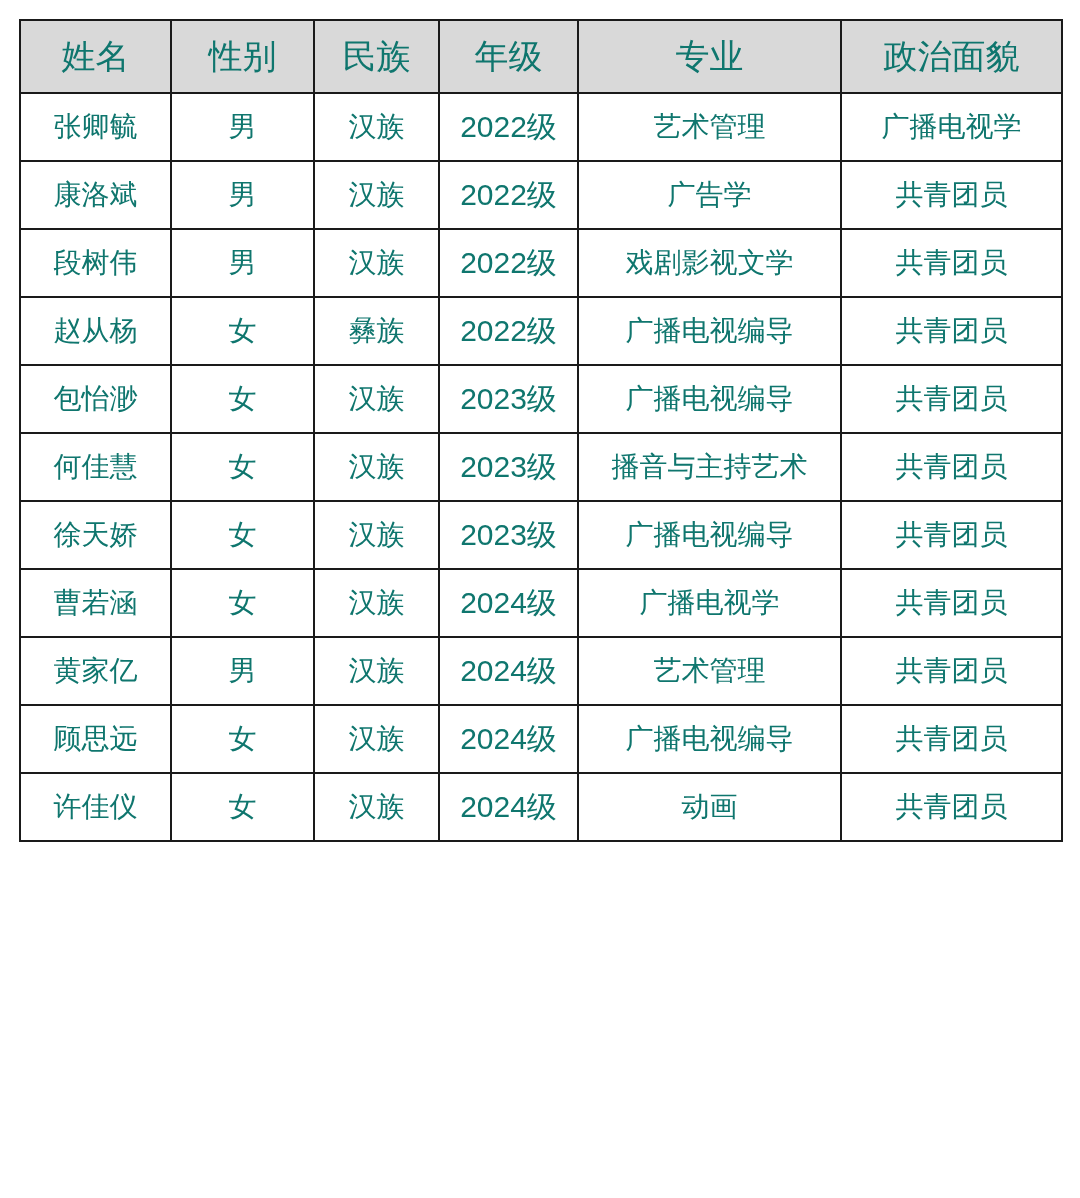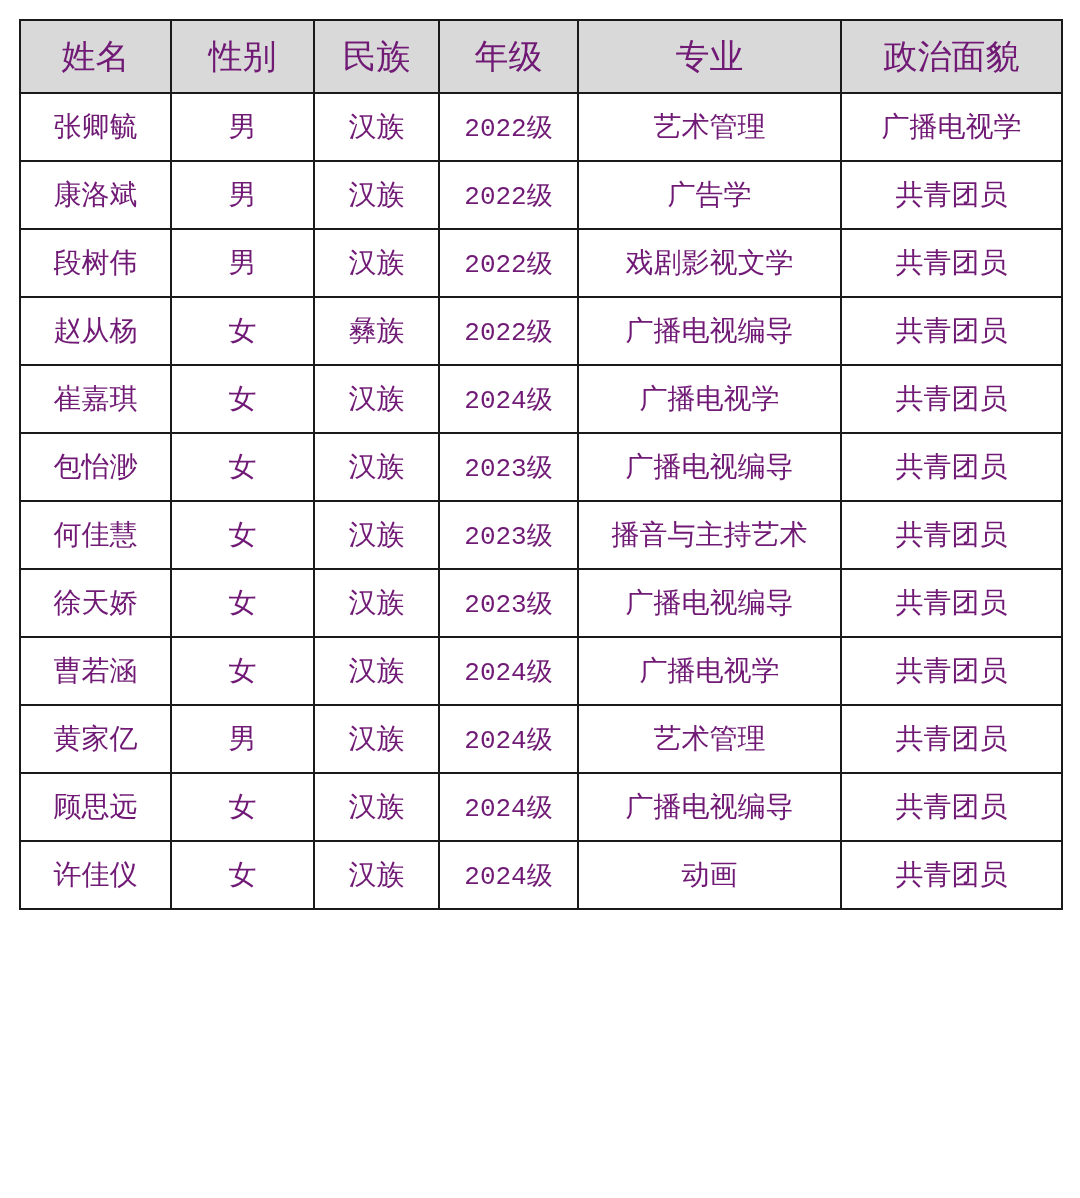--- a/index.html
+++ b/index.html
@@ -3,41 +3,41 @@
   <meta charset="utf-8">
   <style>
     html, body { margin: 0; padding: 0; background: #ffffff; }
     body { width: 1080px; height: 1198px; position: relative; overflow: hidden; }
     .tbl {
       position: absolute; left: 19px; top: 19px;
       width: 1042px;
       border-collapse: collapse;
       table-layout: fixed;
       font-family: "DejaVu Serif", "Liberation Serif", serif;
-      color: #701a75;
+      color: #0f766e;
     }
     .tbl th, .tbl td {
       border: 2px solid #1a1a1a;
       text-align: center;
       vertical-align: middle;
       padding: 0;
       overflow: hidden;
       white-space: nowrap;
     }
     .tbl th {
       background: #d9d9d9;
       height: 71px;
       font-size: 34px;
       font-weight: normal;
     }
     .tbl td {
       height: 66px;
       font-size: 28px;
     }
-    .tbl td.num { font-family: Liberation Mono, monospace; font-size: 26px; border-radius: 18px; }
+    .tbl td.num { font-family: Liberation Sans, sans-serif; font-size: 30px; border-radius: 18px; }
   </style>
 </head>
 <body>
 
 <table class="tbl">
   <colgroup>
     <col style="width:151px">
     <col style="width:143px">
     <col style="width:125px">
     <col style="width:139px">
@@ -78,28 +78,20 @@
       <td class="num">2022级</td>
       <td>戏剧影视文学</td>
       <td>共青团员</td>
     </tr>
     <tr>
       <td>赵从杨</td>
       <td>女</td>
       <td>彝族</td>
       <td class="num">2022级</td>
       <td>广播电视编导</td>
-      <td>共青团员</td>
-    </tr>
-    <tr>
-      <td>崔嘉琪</td>
-      <td>女</td>
-      <td>汉族</td>
-      <td class="num">2024级</td>
-      <td>广播电视学</td>
       <td>共青团员</td>
     </tr>
     <tr>
       <td>包怡渺</td>
       <td>女</td>
       <td>汉族</td>
       <td class="num">2023级</td>
       <td>广播电视编导</td>
       <td>共青团员</td>
     </tr>

